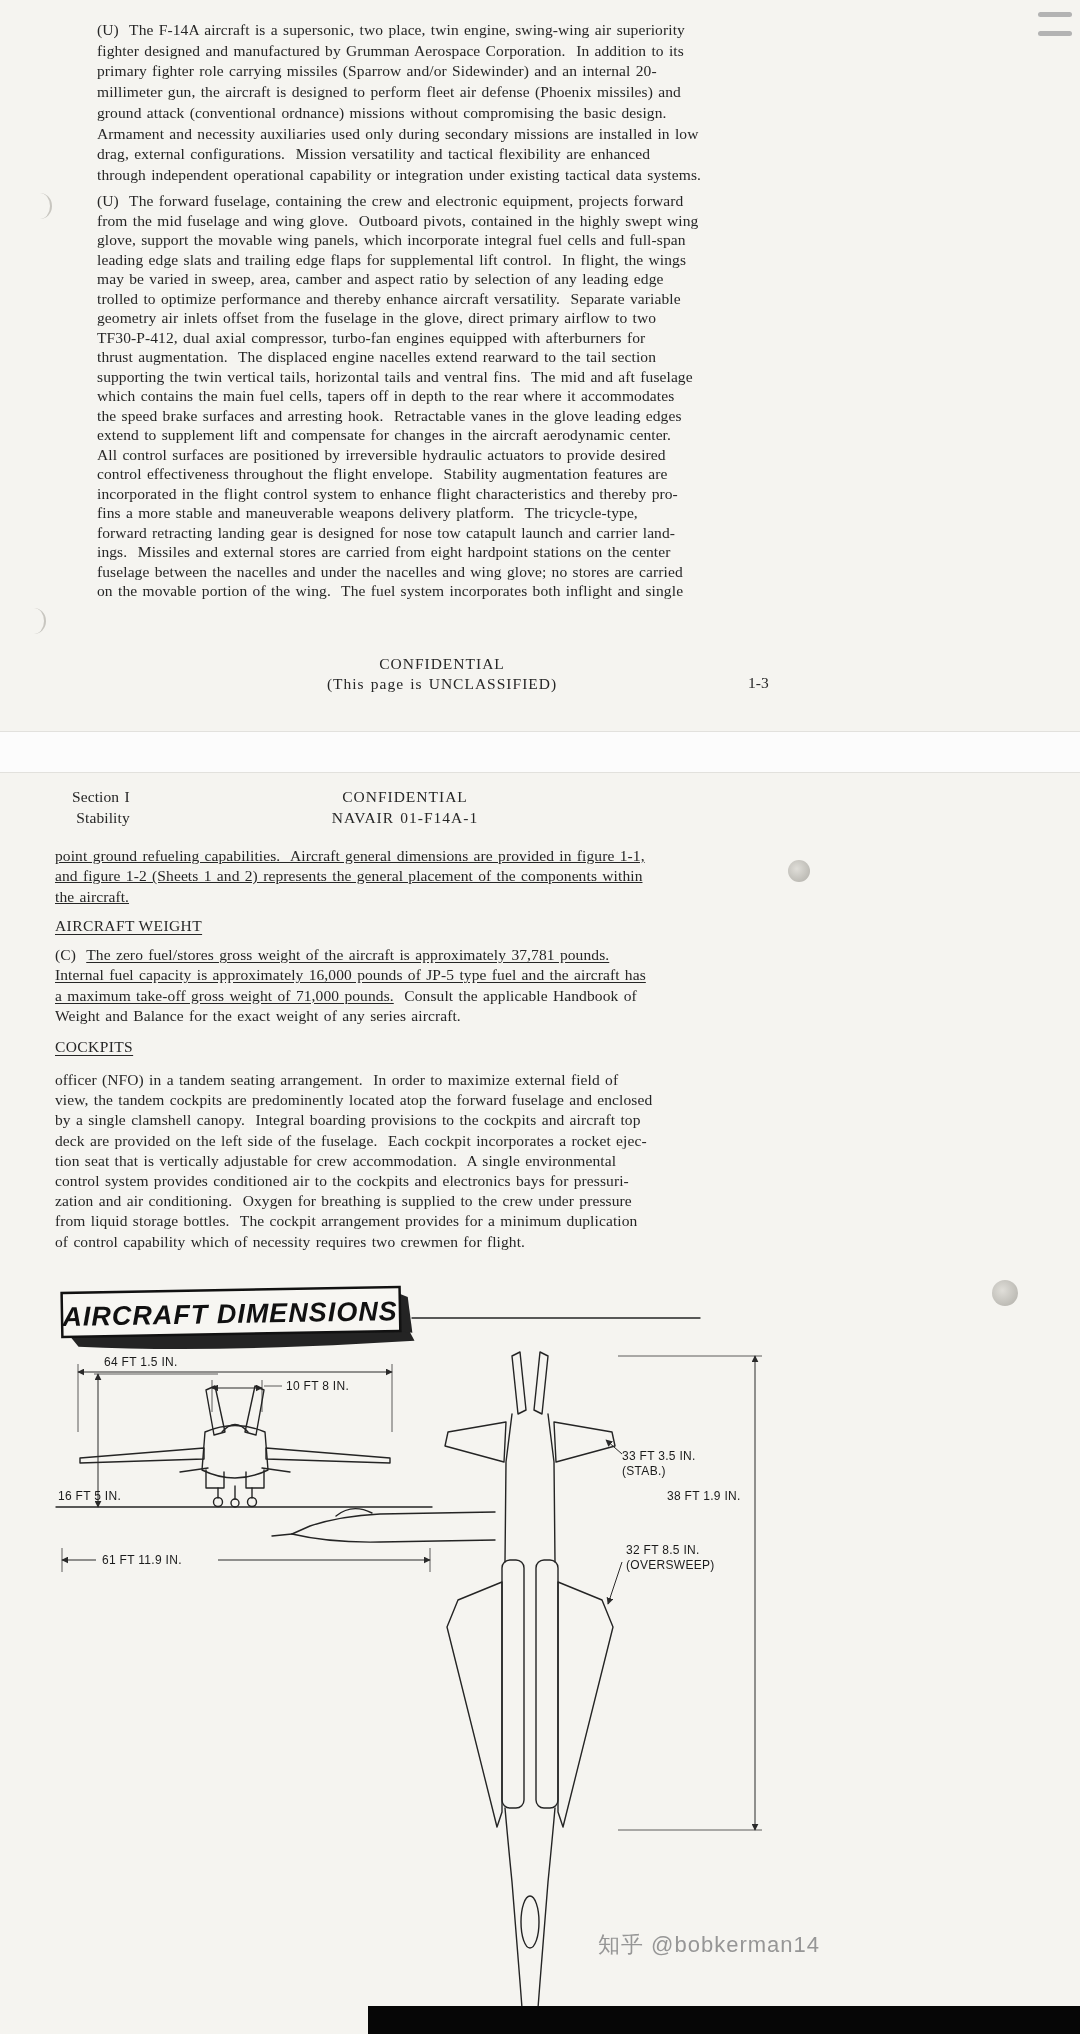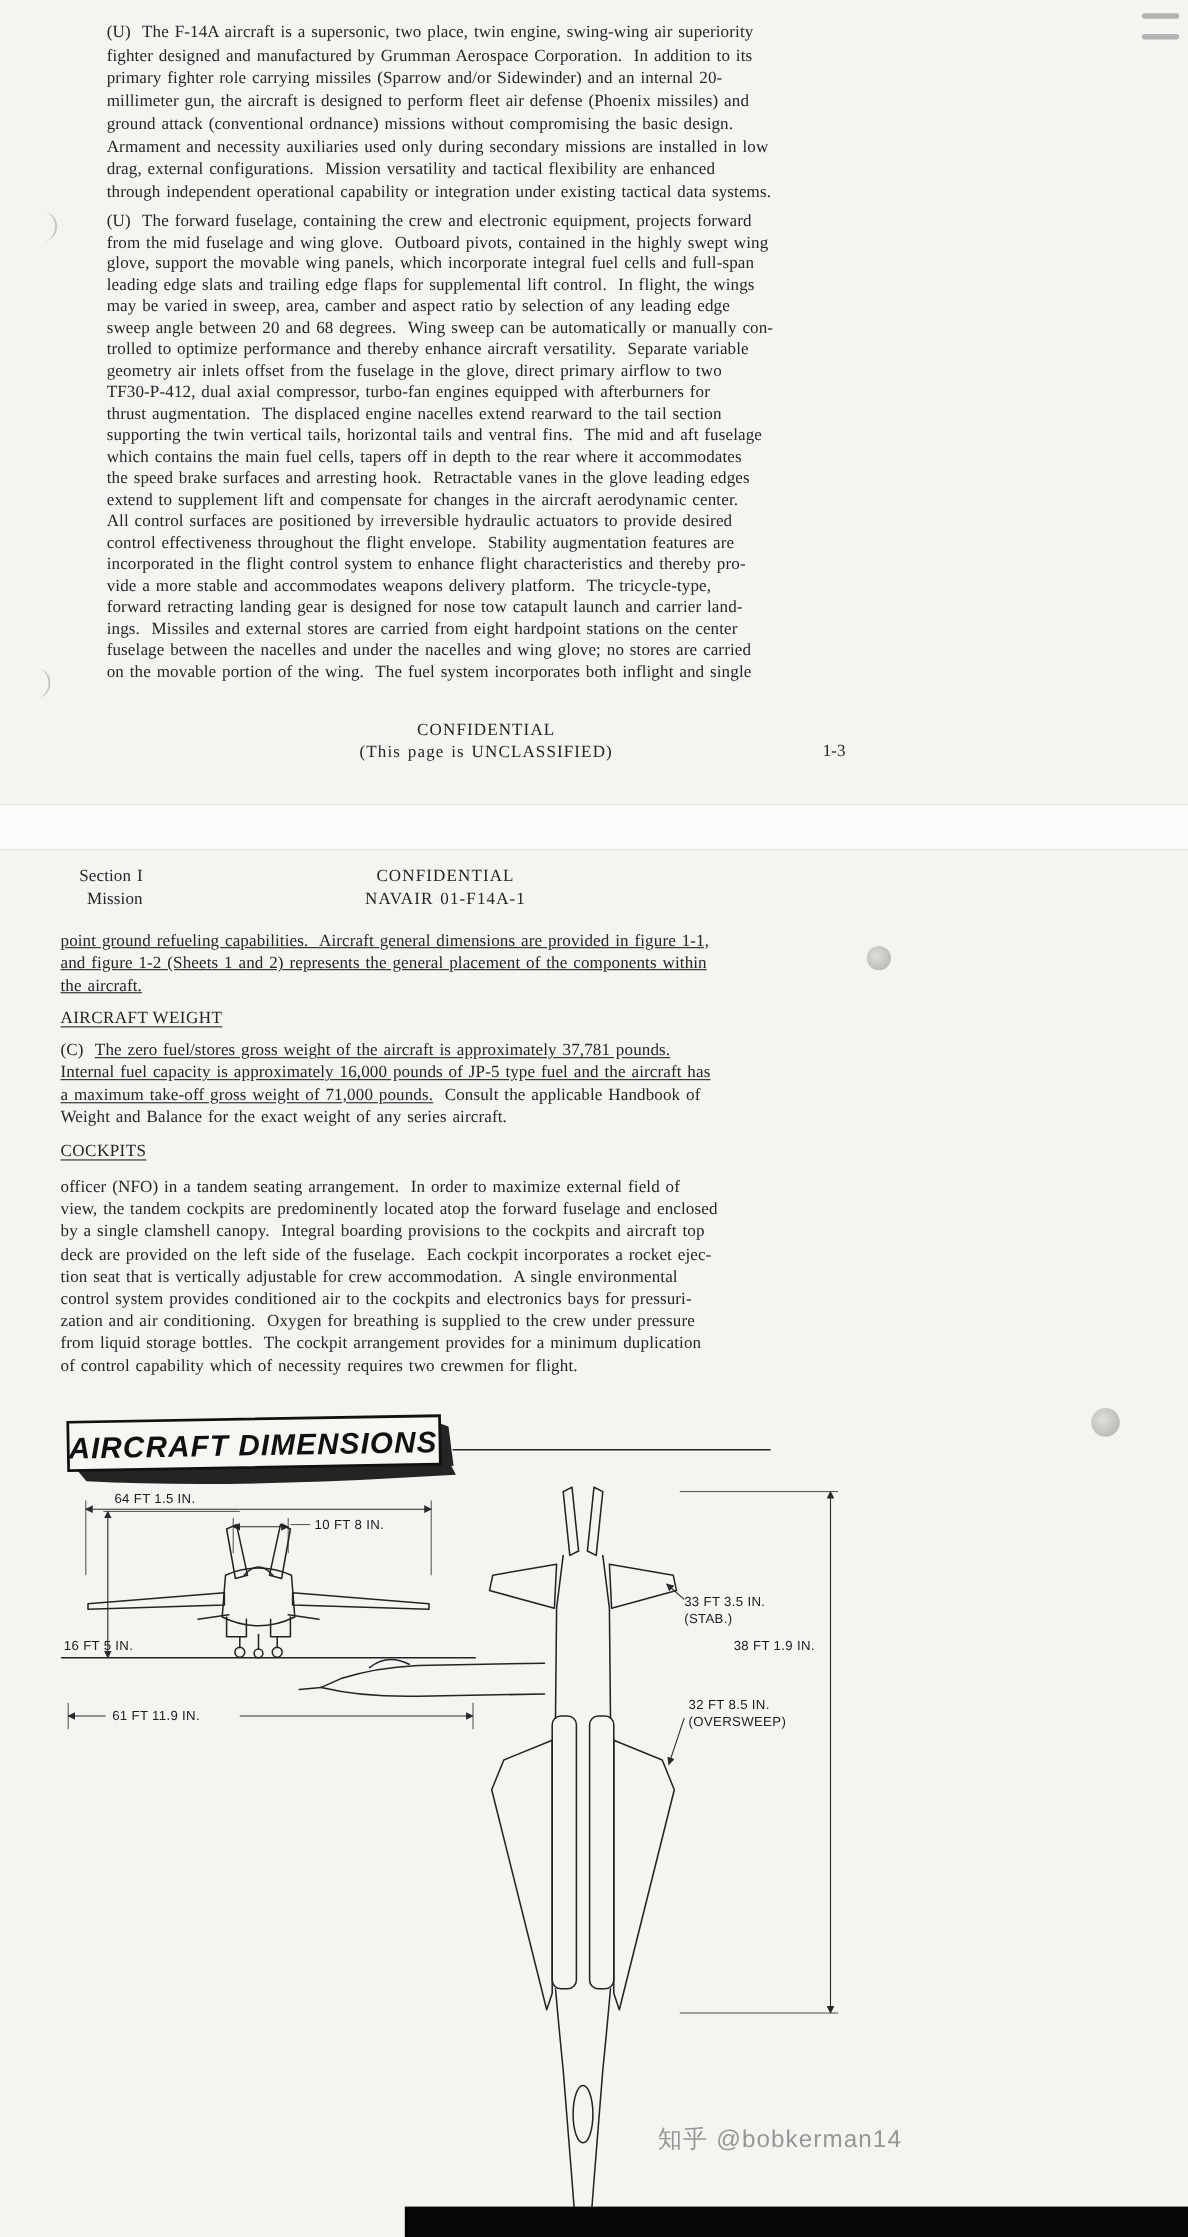--- a/index.html
+++ b/index.html
@@ -63,50 +63,49 @@
       <div class="tline">Armament and necessity auxiliaries used only during secondary missions are installed in low</div>
       <div class="tline">drag, external configurations.  Mission versatility and tactical flexibility are enhanced</div>
       <div class="tline">through independent operational capability or integration under existing tactical data systems.</div>
     </div>
   <div class="para p1b">
       <div class="tline">(U)  The forward fuselage, containing the crew and electronic equipment, projects forward</div>
       <div class="tline">from the mid fuselage and wing glove.  Outboard pivots, contained in the highly swept wing</div>
       <div class="tline">glove, support the movable wing panels, which incorporate integral fuel cells and full-span</div>
       <div class="tline">leading edge slats and trailing edge flaps for supplemental lift control.  In flight, the wings</div>
       <div class="tline">may be varied in sweep, area, camber and aspect ratio by selection of any leading edge</div>
-      <div class="tline">sweep angle between 20 and 68 degrees.  Wing sweep can be automatically or manually con-</div>
       <div class="tline">trolled to optimize performance and thereby enhance aircraft versatility.  Separate variable</div>
       <div class="tline">geometry air inlets offset from the fuselage in the glove, direct primary airflow to two</div>
       <div class="tline">TF30-P-412, dual axial compressor, turbo-fan engines equipped with afterburners for</div>
       <div class="tline">thrust augmentation.  The displaced engine nacelles extend rearward to the tail section</div>
       <div class="tline">supporting the twin vertical tails, horizontal tails and ventral fins.  The mid and aft fuselage</div>
       <div class="tline">which contains the main fuel cells, tapers off in depth to the rear where it accommodates</div>
       <div class="tline">the speed brake surfaces and arresting hook.  Retractable vanes in the glove leading edges</div>
       <div class="tline">extend to supplement lift and compensate for changes in the aircraft aerodynamic center.</div>
       <div class="tline">All control surfaces are positioned by irreversible hydraulic actuators to provide desired</div>
       <div class="tline">control effectiveness throughout the flight envelope.  Stability augmentation features are</div>
       <div class="tline">incorporated in the flight control system to enhance flight characteristics and thereby pro-</div>
-      <div class="tline">vide a more stable and accommodates weapons delivery platform.  The tricycle-type,</div>
+      <div class="tline">fins a more stable and maneuverable weapons delivery platform.  The tricycle-type,</div>
       <div class="tline">forward retracting landing gear is designed for nose tow catapult launch and carrier land-</div>
       <div class="tline">ings.  Missiles and external stores are carried from eight hardpoint stations on the center</div>
       <div class="tline">fuselage between the nacelles and under the nacelles and wing glove; no stores are carried</div>
       <div class="tline">on the movable portion of the wing.  The fuel system incorporates both inflight and single</div>
     </div>
 
   <div class="para footer1">
     <div class="tline">CONFIDENTIAL</div>
     <div class="tline">(This page is UNCLASSIFIED)</div>
   </div>
   <div class="pagenum">1-3</div>
 
   <div class="gap-band"></div>
 
   <div class="para hdr2-left">
     <div class="tline">Section I</div>
-    <div class="tline">Mission</div>
+    <div class="tline">Stability</div>
   </div>
   <div class="para hdr2-center">
     <div class="tline">CONFIDENTIAL</div>
     <div class="tline">NAVAIR 01-F14A-1</div>
   </div>
 
   <div class="para p2intro">
       <div class="tline">point ground refueling capabilities.  Aircraft general dimensions are provided in figure 1-1,</div>
       <div class="tline">and figure 1-2 (Sheets 1 and 2) represents the general placement of the components within</div>
       <div class="tline">the aircraft.</div>

